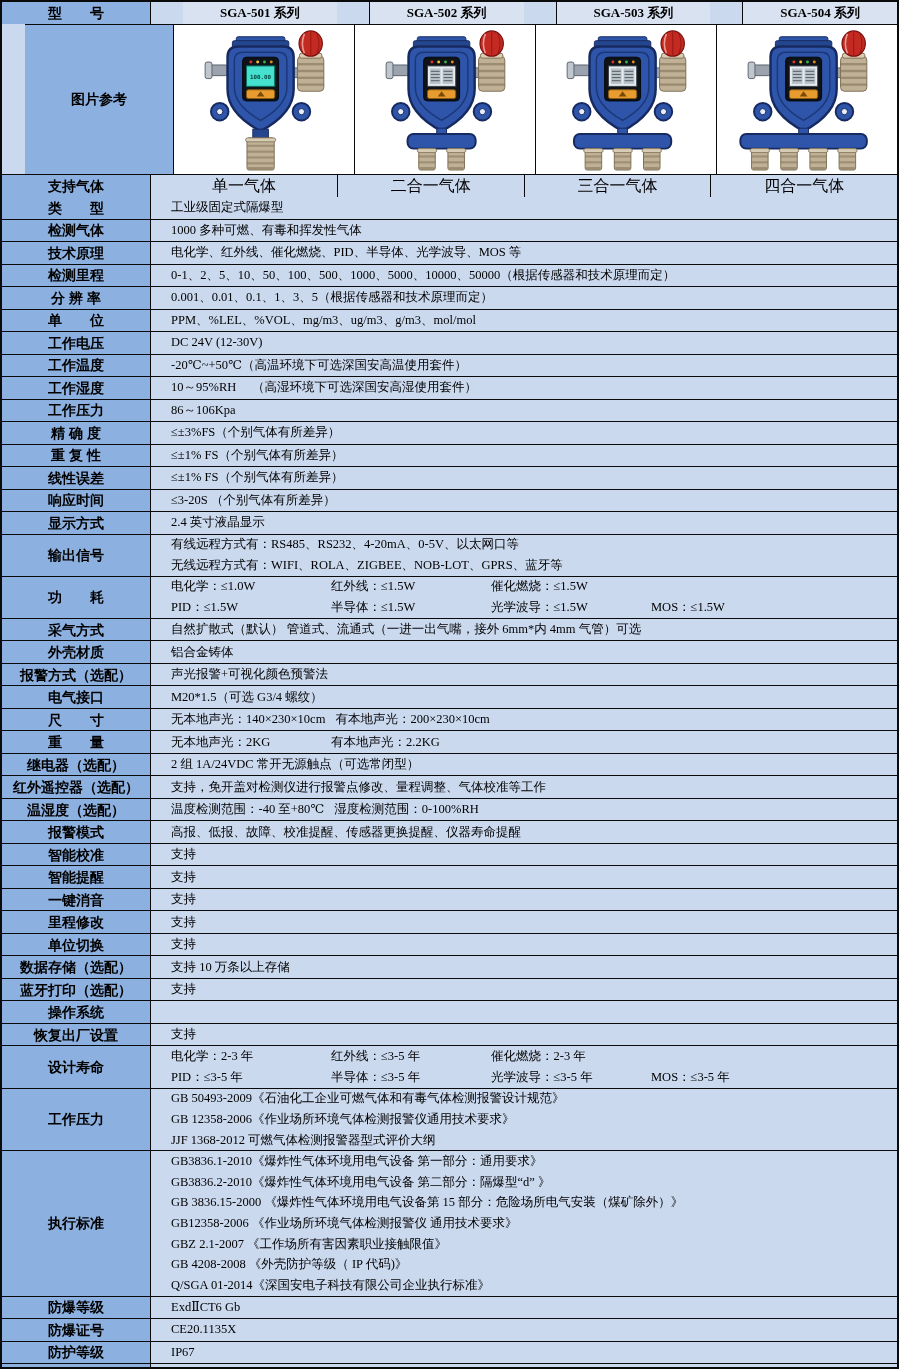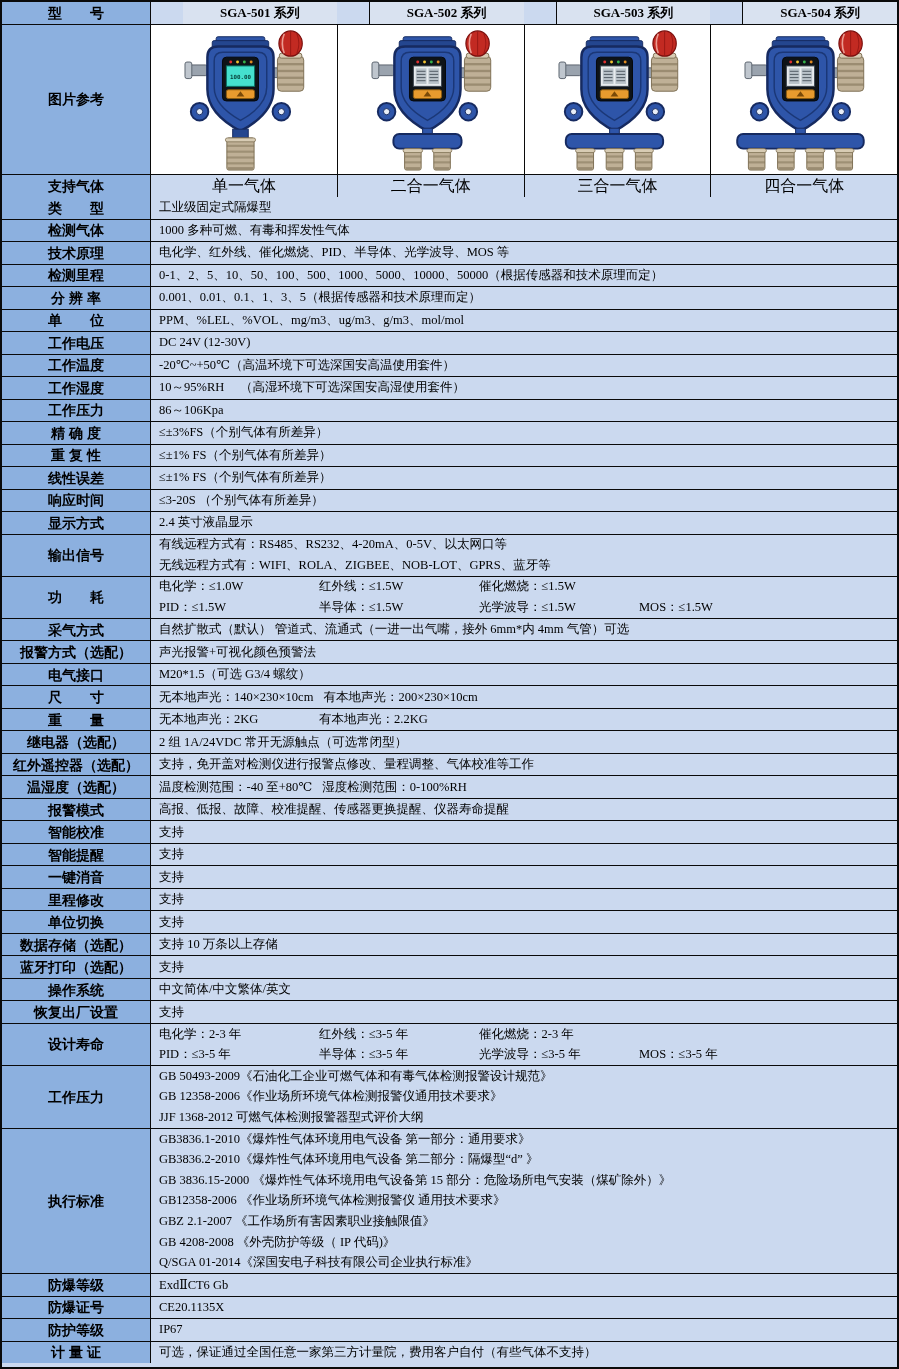--- a/index.html
+++ b/index.html
@@ -19,29 +19,29 @@
   }
   .cols{display:flex;flex:1;min-width:0;}
   .cols .cell{
     flex:1;min-width:0;display:flex;align-items:center;justify-content:center;
     border-left:1px solid #0a0a0a;
   }
   .cols .cell:first-child{border-left:none;}
   .header-row{height:22px;}
   .header-row .cell{background:var(--header-bg,#D9E2F0);font-weight:700;font-size:13px;
     font-family:"Liberation Serif","DejaVu Serif",serif;margin-left:32px;}
-  .image-row{height:149px;}
+  .image-row{height:149px;margin-left:23px;}
   .image-row .cell{background:#ffffff;padding:1px;}
   .device{width:100%;height:145px;display:block;}
   .gas-row{height:22px;}
   .gas-row .cell{background:var(--value-bg,#CBD9EF);font-size:16px;}
   .spec-row{min-height:21.5px;}
   .value-cell{
     flex:1;min-width:0;background:var(--value-bg,#CBD9EF);
-    display:flex;flex-direction:column;justify-content:center;padding-left:8px;
+    display:flex;flex-direction:column;justify-content:center;padding-left:20px;
   }
   .line{
     height:20.6px;display:flex;align-items:center;font-size:12.5px;
     font-family:"Liberation Serif","DejaVu Serif",serif;white-space:pre;overflow:hidden;
   }
   .seg{white-space:pre;}
   .seg-pad{min-width:150px;margin-right:10px;}
 </style>
 </head>
 <body>
@@ -397,20 +397,26 @@
           <div class="line"><span class="seg seg-pad">PID：≤1.5W</span><span class="seg seg-pad">半导体：≤1.5W</span><span class="seg seg-pad">光学波导：≤1.5W</span><span class="seg">MOS：≤1.5W</span></div>
         </div>
       </div>
       <div class="row spec-row">
         <div class="label-cell">采气方式</div>
         <div class="value-cell">
           <div class="line"><span class="seg">自然扩散式（默认） 管道式、流通式（一进一出气嘴，接外 6mm*内 4mm 气管）可选</span></div>
         </div>
       </div>
       <div class="row spec-row">
+        <div class="label-cell">外壳材质</div>
+        <div class="value-cell">
+          <div class="line"><span class="seg">铝合金铸体</span></div>
+        </div>
+      </div>
+      <div class="row spec-row">
         <div class="label-cell">报警方式（选配）</div>
         <div class="value-cell">
           <div class="line"><span class="seg">声光报警+可视化颜色预警法</span></div>
         </div>
       </div>
       <div class="row spec-row">
         <div class="label-cell">电气接口</div>
         <div class="value-cell">
           <div class="line"><span class="seg">M20*1.5（可选 G3/4 螺纹）</span></div>
         </div>
@@ -488,23 +494,20 @@
         </div>
       </div>
       <div class="row spec-row">
         <div class="label-cell">蓝牙打印（选配）</div>
         <div class="value-cell">
           <div class="line"><span class="seg">支持</span></div>
         </div>
       </div>
       <div class="row spec-row">
         <div class="label-cell">操作系统</div>
-        <div class="value-cell">
-          <div class="line"><span class="seg">中文简体/中文繁体/英文</span></div>
-        </div>
       </div>
       <div class="row spec-row">
         <div class="label-cell">恢复出厂设置</div>
         <div class="value-cell">
           <div class="line"><span class="seg">支持</span></div>
         </div>
       </div>
       <div class="row spec-row">
         <div class="label-cell">设计寿命</div>
         <div class="value-cell">

